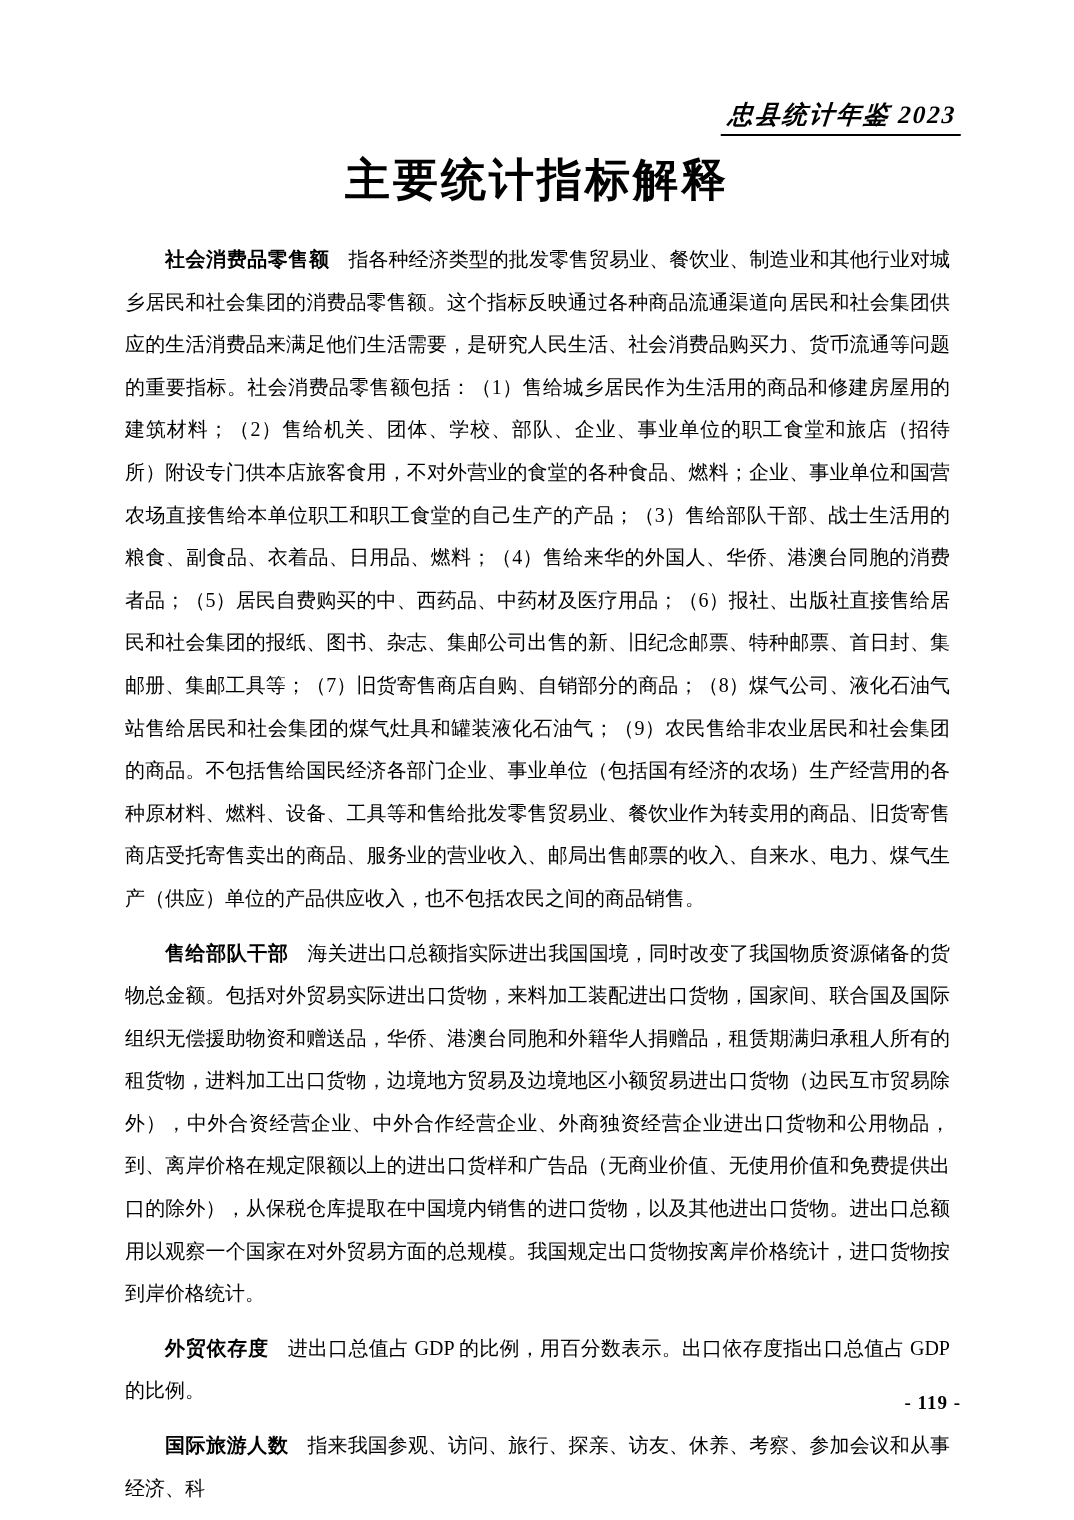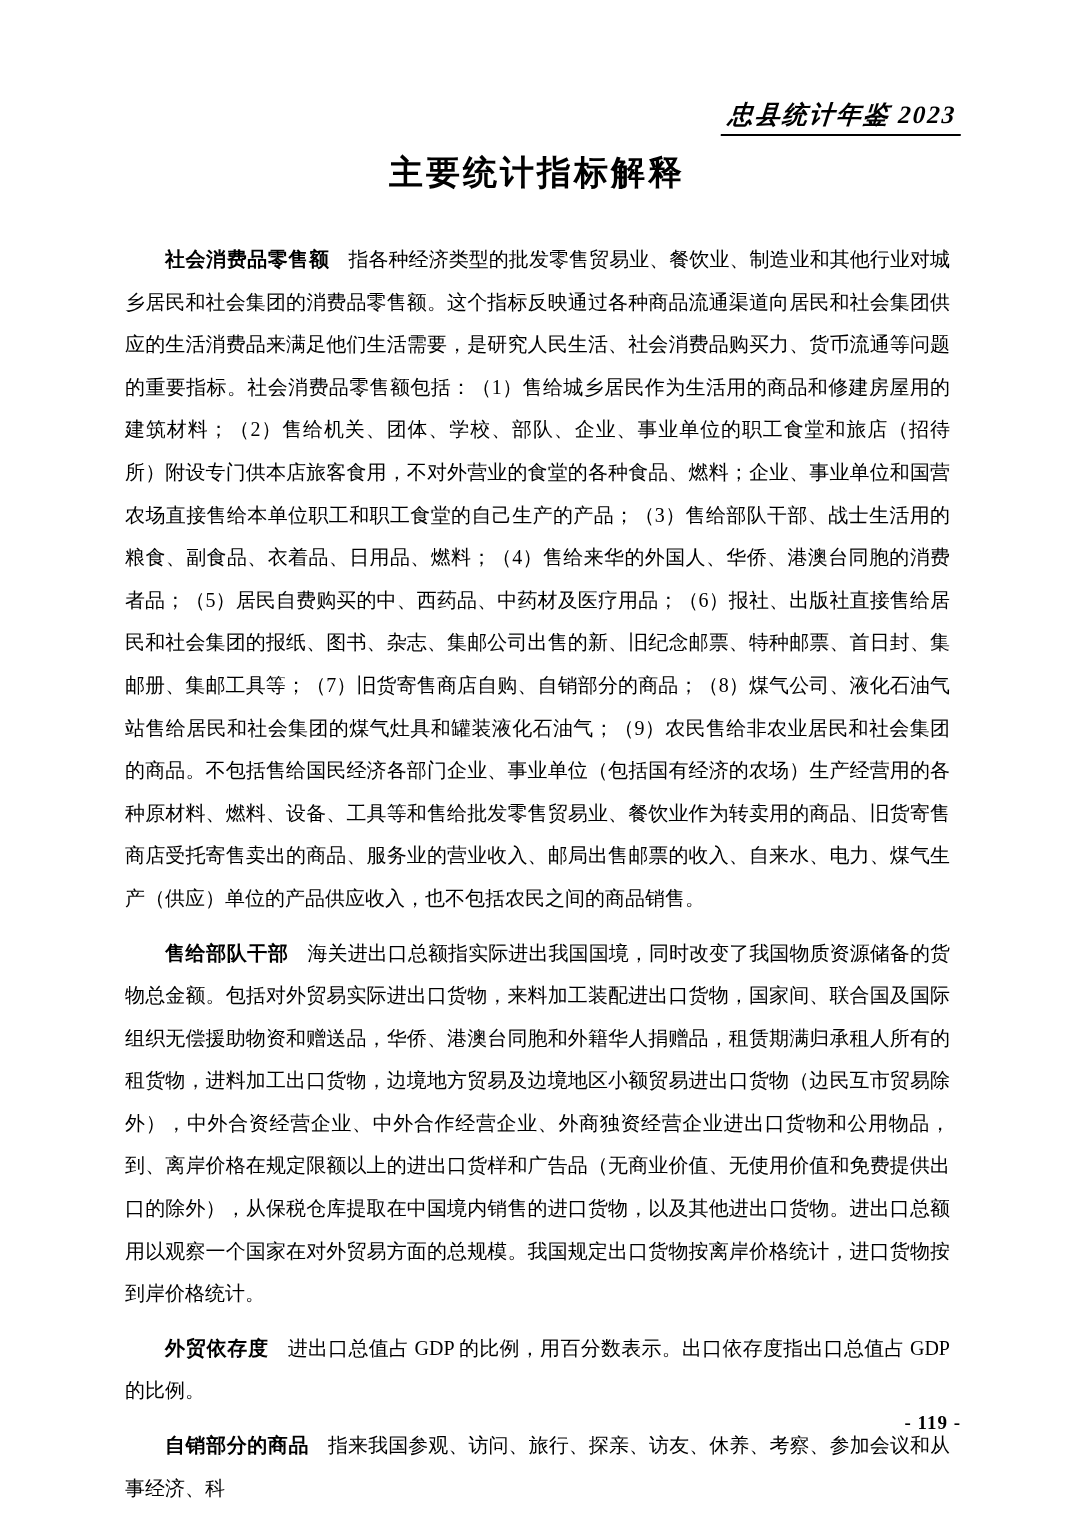--- a/index.html
+++ b/index.html
@@ -26,21 +26,21 @@
     padding: 0 6px 3px 6px;
     letter-spacing: 2px;
     transform: skewX(-4deg);
   }
   .page-title {
     position: absolute;
     top: 150px;
     left: 0;
     width: 100%;
     text-align: center;
-    font-size: 34px;
+    font-size: 45px;
     font-weight: bold;
     font-family: "Liberation Sans", "DejaVu Sans", sans-serif;
     letter-spacing: 3px;
   }
   .content {
     position: absolute;
     top: 226px;
     left: 113px;
     width: 849px;
     font-size: 20px;
@@ -59,40 +59,39 @@
     letter-spacing: 0.5px;
   }
   .page-number {
     position: absolute;
     top: 1392px;
     right: 113px;
     font-size: 19px;
     font-weight: bold;
     font-family: "Liberation Serif", serif;
     letter-spacing: 1px;
-    margin-top: 20px;
   }
 </style>
 </head>
 <body>
 
 <div class="page">
 
   <div class="page-header">忠县统计年鉴 2023</div>
 
   <h1 class="page-title">主要统计指标解释</h1>
 
   <div class="content">
 
     <p><span class="term">社会消费品零售额</span><span>指各种经济类型的批发零售贸易业、餐饮业、制造业和其他行业对城乡居民和社会集团的消费品零售额。这个指标反映通过各种商品流通渠道向居民和社会集团供应的生活消费品来满足他们生活需要，是研究人民生活、社会消费品购买力、货币流通等问题的重要指标。社会消费品零售额包括：（1）售给城乡居民作为生活用的商品和修建房屋用的建筑材料；（2）售给机关、团体、学校、部队、企业、事业单位的职工食堂和旅店（招待所）附设专门供本店旅客食用，不对外营业的食堂的各种食品、燃料；企业、事业单位和国营农场直接售给本单位职工和职工食堂的自己生产的产品；（3）售给部队干部、战士生活用的粮食、副食品、衣着品、日用品、燃料；（4）售给来华的外国人、华侨、港澳台同胞的消费者品；（5）居民自费购买的中、西药品、中药材及医疗用品；（6）报社、出版社直接售给居民和社会集团的报纸、图书、杂志、集邮公司出售的新、旧纪念邮票、特种邮票、首日封、集邮册、集邮工具等；（7）旧货寄售商店自购、自销部分的商品；（8）煤气公司、液化石油气站售给居民和社会集团的煤气灶具和罐装液化石油气；（9）农民售给非农业居民和社会集团的商品。不包括售给国民经济各部门企业、事业单位（包括国有经济的农场）生产经营用的各种原材料、燃料、设备、工具等和售给批发零售贸易业、餐饮业作为转卖用的商品、旧货寄售商店受托寄售卖出的商品、服务业的营业收入、邮局出售邮票的收入、自来水、电力、煤气生产（供应）单位的产品供应收入，也不包括农民之间的商品销售。</span></p>
 
     <p><span class="term">售给部队干部</span><span>海关进出口总额指实际进出我国国境，同时改变了我国物质资源储备的货物总金额。包括对外贸易实际进出口货物，来料加工装配进出口货物，国家间、联合国及国际组织无偿援助物资和赠送品，华侨、港澳台同胞和外籍华人捐赠品，租赁期满归承租人所有的租货物，进料加工出口货物，边境地方贸易及边境地区小额贸易进出口货物（边民互市贸易除外），中外合资经营企业、中外合作经营企业、外商独资经营企业进出口货物和公用物品，到、离岸价格在规定限额以上的进出口货样和广告品（无商业价值、无使用价值和免费提供出口的除外），从保税仓库提取在中国境内销售的进口货物，以及其他进出口货物。进出口总额用以观察一个国家在对外贸易方面的总规模。我国规定出口货物按离岸价格统计，进口货物按到岸价格统计。</span></p>
 
 
     <p><span class="term">外贸依存度</span><span>进出口总值占 GDP 的比例，用百分数表示。出口依存度指出口总值占 GDP 的比例。</span></p>
 
-    <p><span class="term">自销部分的商品</span><span>指来我国参观、访问、旅行、探亲、访友、休养、考察、参加会议和从事经济、科</span></p>
+    <p><span class="term">国际旅游人数</span><span>指来我国参观、访问、旅行、探亲、访友、休养、考察、参加会议和从事经济、科</span></p>
 
   </div>
 
   <div class="page-number">- 119 -</div>
 
 </div>
 
 </body></html>

